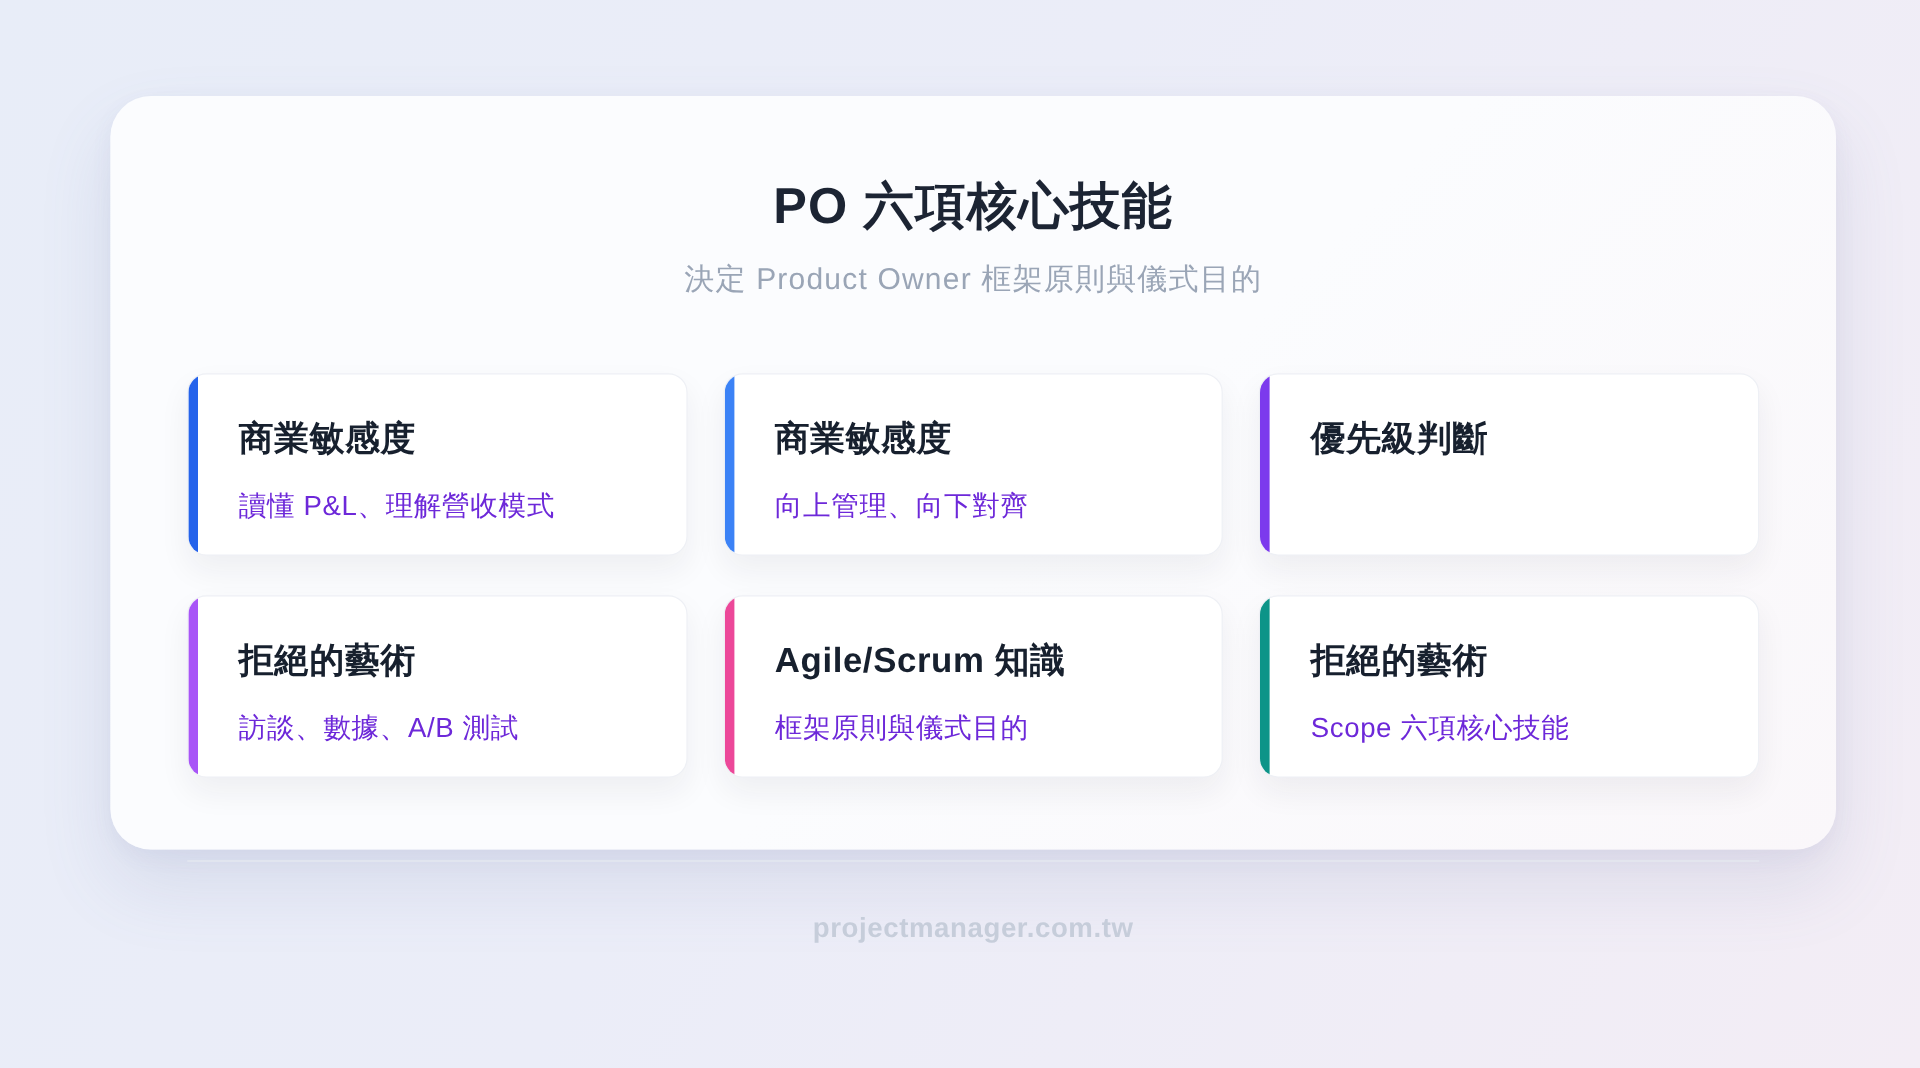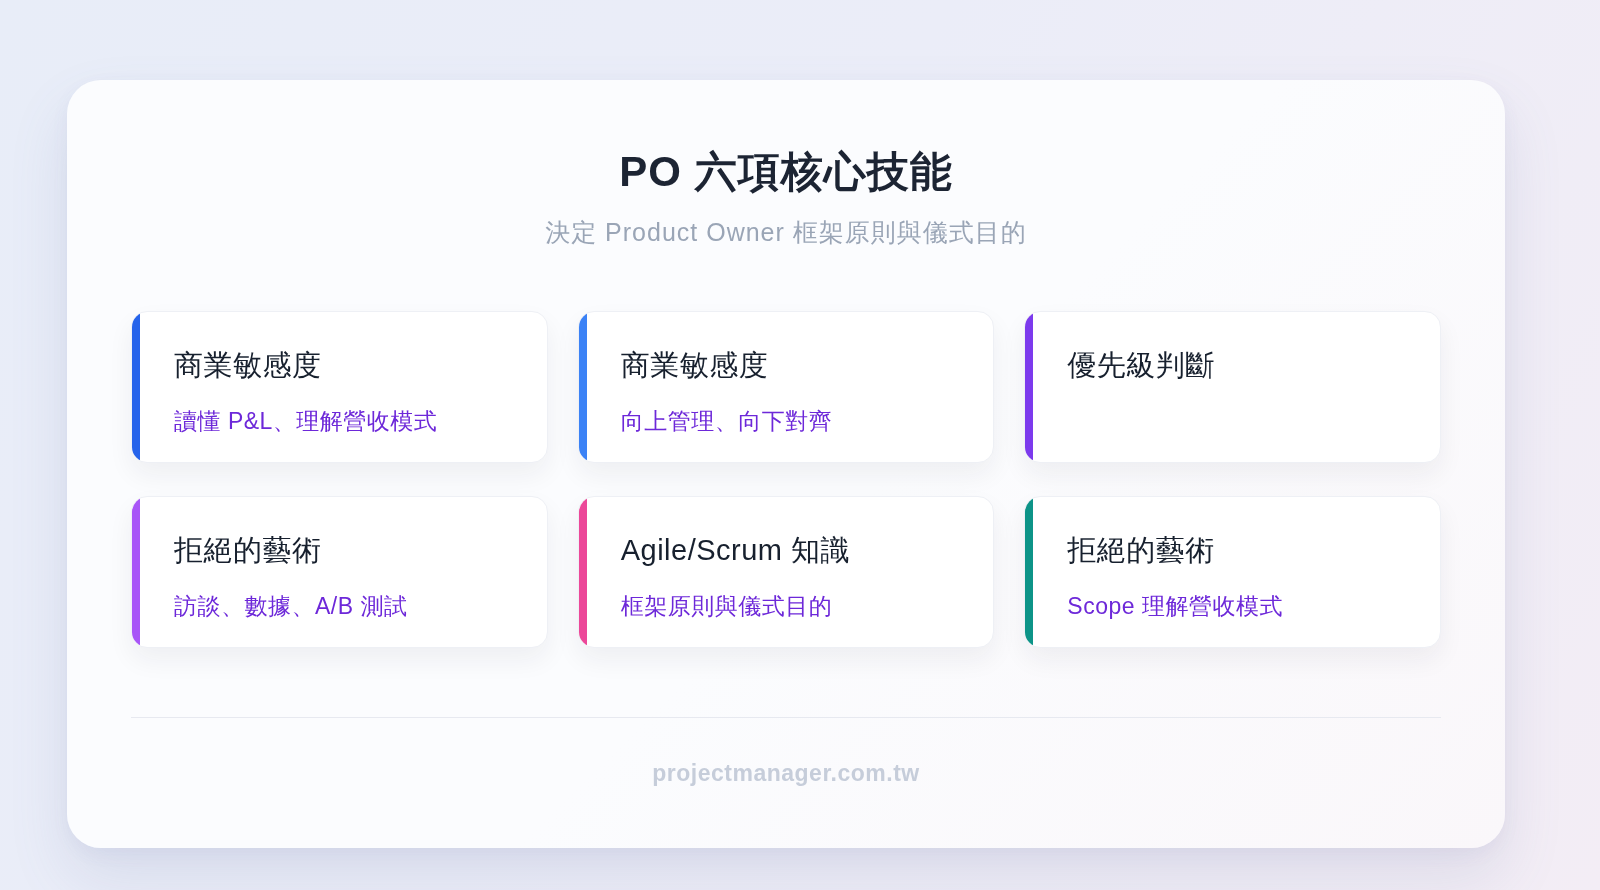--- a/index.html
+++ b/index.html
@@ -7,22 +7,22 @@
     width: 1600px; height: 890px;
     overflow: hidden;
     font-family: "Liberation Sans", "DejaVu Sans", sans-serif;
   }
   body {
     background: linear-gradient(120deg, #e8edf8 0%, #ebedf8 45%, #f3edf5 100%);
     position: relative;
   }
   .panel {
     position: absolute;
-    left: 67px; top: 80px;
-    width: 1438px; height: 768px;
+    left: 92px; top: 80px;
+    width: 1438px; height: 628px;
     border-radius: 34px;
     background: linear-gradient(135deg, #fbfcfe 55%, #faf7fa 100%);
     box-shadow: 0 30px 60px rgba(100, 110, 160, 0.14), 0 6px 18px rgba(100,110,160,0.06);
   }
   .header { text-align: center; padding-top: 64px; }
   .header-title {
     font-size: 42px;
     font-weight: 700;
     color: #1c2433;
     letter-spacing: 1px;
@@ -52,21 +52,21 @@
   }
   .card::before {
     content: "";
     position: absolute;
     left: 0; top: 0; bottom: 0;
     width: 8px;
     background: var(--accent, #2563eb);
   }
   .card-title {
     font-size: 29px;
-    font-weight: 400;
+    font-weight: 700;
     color: #17202e;
     letter-spacing: 0.5px;
     white-space: nowrap;
   }
   .card-desc {
     margin-top: 20px;
     font-size: 23px;
     color: #6d28d9;
     letter-spacing: 0.5px;
     white-space: nowrap;
@@ -116,21 +116,21 @@
       <div class="card-desc">訪談、數據、A/B 測試</div>
     </div>
 
     <div class="card" style="--accent: #ec4899;">
       <div class="card-title">Agile/Scrum 知識</div>
       <div class="card-desc">框架原則與儀式目的</div>
     </div>
 
     <div class="card" style="--accent: #0d9488;">
       <div class="card-title">拒絕的藝術</div>
-      <div class="card-desc">Scope 理解營收模式</div>
+      <div class="card-desc">Scope 六項核心技能</div>
     </div>
 
   </div>
 
   <div class="divider"></div>
 
   <div class="footer">projectmanager.com.tw</div>
 
 </div>
 

